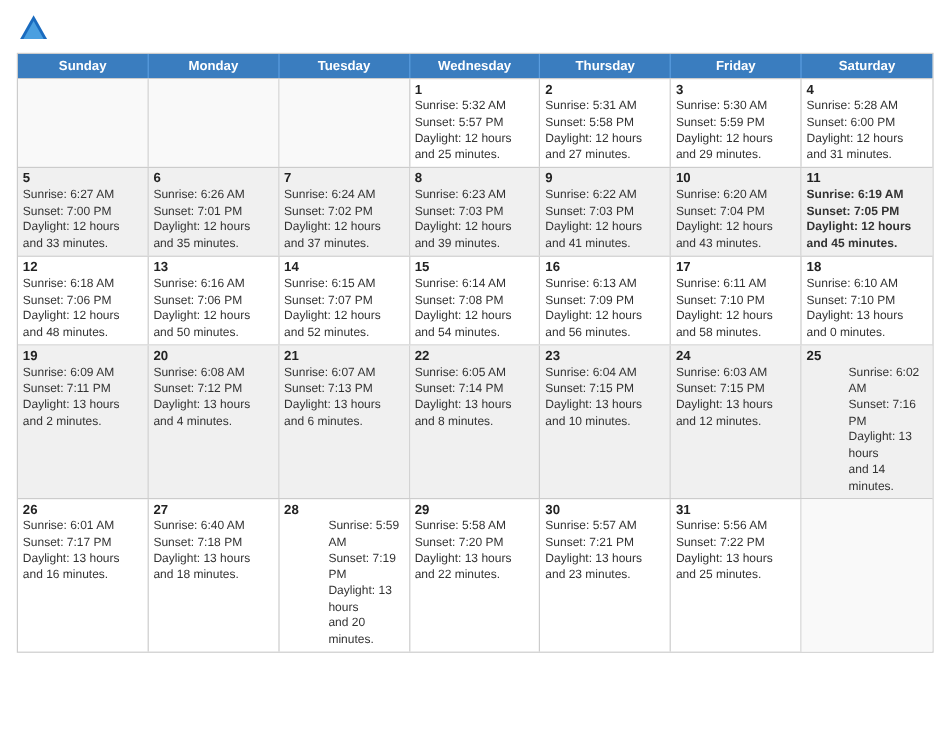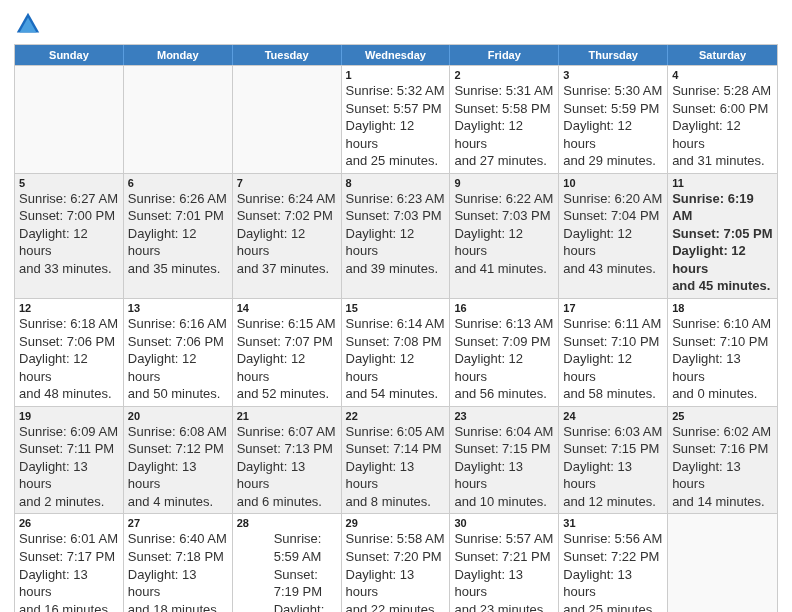--- a/index.html
+++ b/index.html
@@ -97,21 +97,21 @@
     .cell.empty { background: #f9f9f9; }
     .cell.shaded { background: #f0f0f0; }
     .date-num {
       font-size: 11px;
       font-weight: bold;
       color: #222;
       display: block;
       margin-bottom: 1px;
     }
     .cell-text {
-      font-size: 13px;
+      font-size: 10px;
       color: #333;
       line-height: 1.35;
     }
   </style>
 </head>
 <body>
 
 <div class="page">
   <div class="top-header">
     <div class="logo">
@@ -129,22 +129,22 @@
       <div class="location"></div>
     </div>
   </div>
 
   <div class="calendar">
     <div class="day-headers">
     <div class="day-header">Sunday</div>
         <div class="day-header">Monday</div>
         <div class="day-header">Tuesday</div>
         <div class="day-header">Wednesday</div>
+        <div class="day-header">Thursday</div>
         <div class="day-header">Friday</div>
-        <div class="day-header">Thursday</div>
         <div class="day-header">Saturday</div>
       </div>
     <div class="calendar-body">
     <div class="week-row">
           <div class="cell empty"></div>
           <div class="cell empty"></div>
           <div class="cell empty"></div>
           <div class="cell">
             <span class="date-num">1</span>
             <div class="cell-text" style="white-space: pre-line;">Sunrise: 5:32 AM
@@ -314,21 +314,21 @@
           </div>
           <div class="cell shaded">
             <span class="date-num">24</span>
             <div class="cell-text" style="white-space: pre-line;">Sunrise: 6:03 AM
 Sunset: 7:15 PM
 Daylight: 13 hours
 and 12 minutes.</div>
           </div>
           <div class="cell shaded">
             <span class="date-num">25</span>
-            <div class="cell-text" style="white-space: pre-line;">Sunrise: 6:02 AM
+            <div class="cell-text" style="white-space: pre-line; margin-left: 35px;">Sunrise: 6:02 AM
 Sunset: 7:16 PM
 Daylight: 13 hours
 and 14 minutes.</div>
           </div>
         </div>
         <div class="week-row">
           <div class="cell">
             <span class="date-num">26</span>
             <div class="cell-text" style="white-space: pre-line;">Sunrise: 6:01 AM
 Sunset: 7:17 PM

